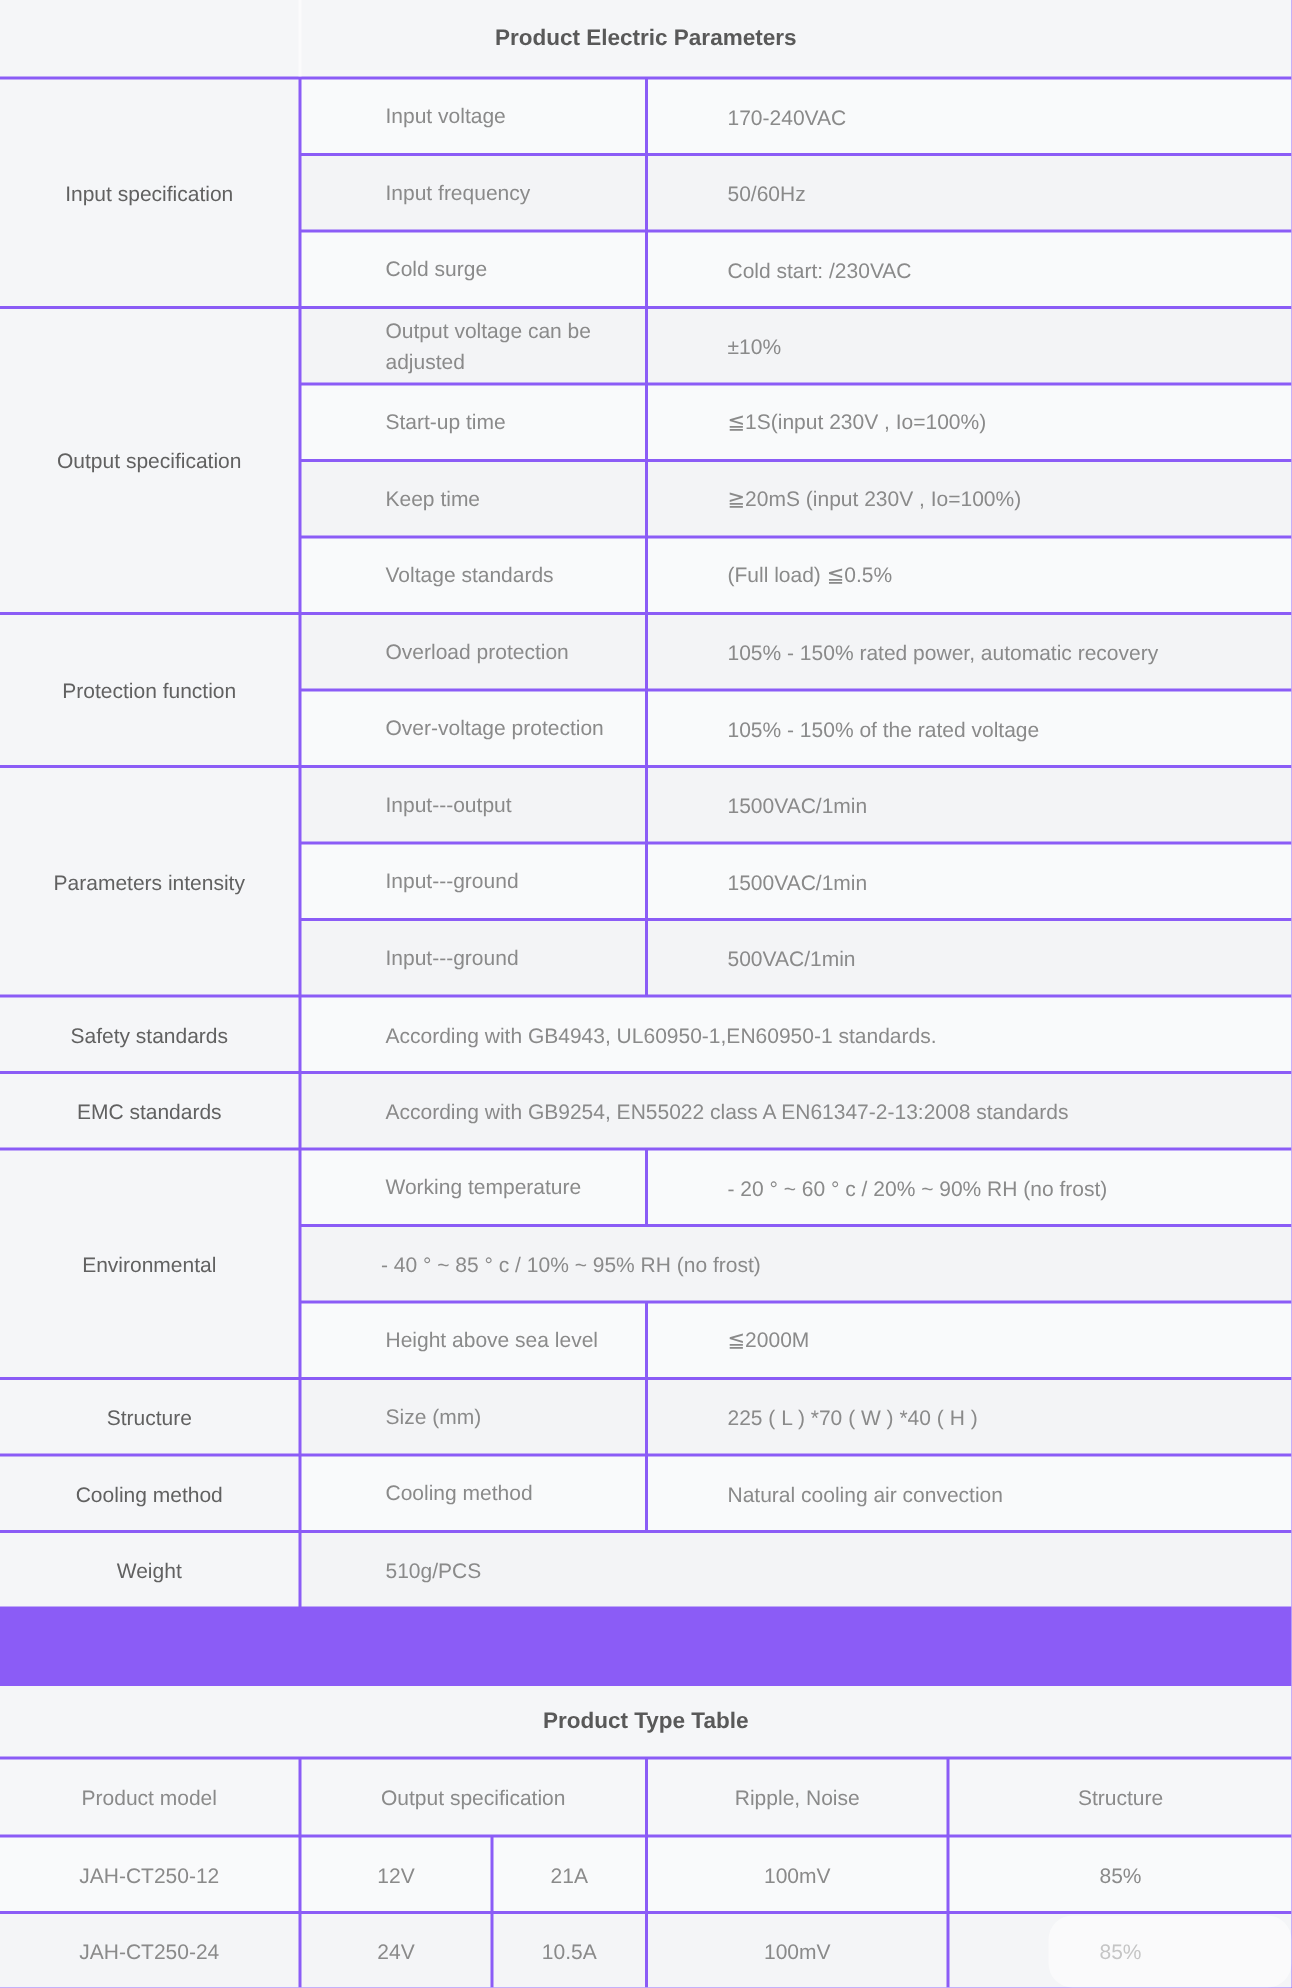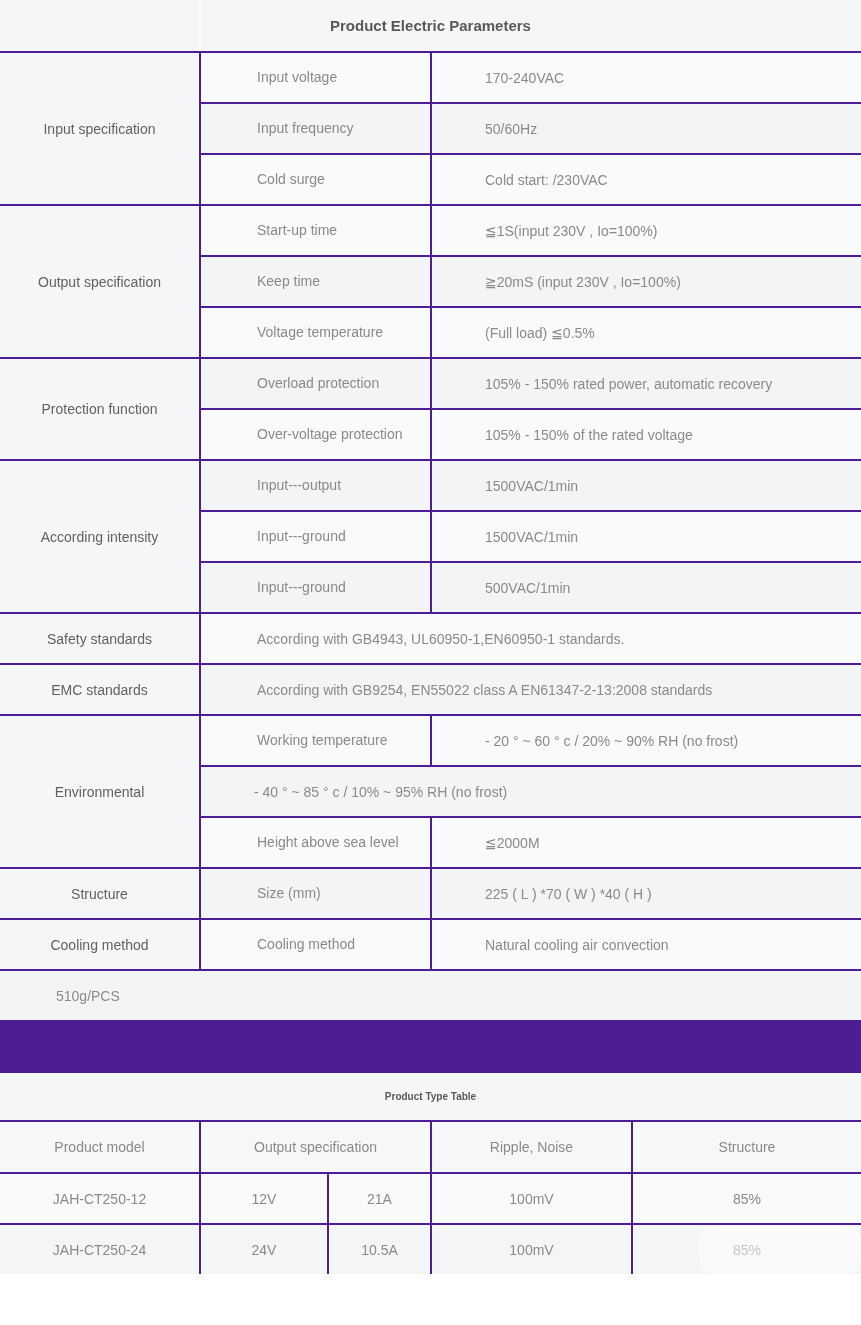--- a/index.html
+++ b/index.html
@@ -3,21 +3,21 @@
 <meta charset="utf-8">
 <style>
   * { margin:0; padding:0; box-sizing:border-box; }
   html,body { background:#ffffff; }
   body {
     font-family:"Liberation Sans","DejaVu Sans",sans-serif;
     width:861px;
     color:#8a8a8a;
     font-size:14px;
   }
-  .page { width:861px; background:#4c1d95; }
+  .page { width:861px; background:#8b5cf6; }
 
   
   .vstack { display:flex; flex-direction:column; gap:2px; }
   .band {
     height:51px; background:#f5f6f8;
     display:flex; align-items:center; justify-content:center;
     font-weight:bold; color:#595959; font-size:15px;
     position:relative;
   }
   .band .col-divider {
@@ -35,21 +35,21 @@
   .cell { display:flex; align-items:center; }
   .param { width:229px; flex:0 0 229px; padding-left:56px; padding-right:10px; line-height:21px; }
   .value { flex:1; padding-left:53px; padding-right:10px; }
   .merged { flex:1; padding-left:56px; }
   .shade-a { }
   .shade-a > .cell { background:#f9fafb; }
   .shade-b > .cell { background:#f3f4f6; }
 
   
   .type-table { margin-top:53px; }
-  .tband { height:47px; font-size:10px; }
+  .tband { height:47px; font-size:15px; }
   .trow { display:flex; gap:2px; }
   .trow .cell { align-items:center; justify-content:center; text-align:right; }
   .thead-row { min-height:50px; }
   .tdata-row { min-height:49px; }
   .c-model   { width:199px; flex:0 0 199px; }
   .c-outspec { width:229px; flex:0 0 229px; }
   .c-volt    { width:126px; flex:0 0 126px; }
   .c-amp     { width:101px; flex:0 0 101px; }
   .c-ripple  { width:199px; flex:0 0 199px; }
   .c-eff     { flex:1; position:relative; }
@@ -88,51 +88,55 @@
         <div class="row shade-a">
           <div class="cell param">Cold surge</div>
           <div class="cell value">Cold start: /230VAC</div>
         </div>
       </div>
     </div>
 
     <div class="group">
       <div class="gcell">Output specification</div>
       <div class="grows">
+        <div class="row shade-b">
+          <div class="cell param">Output voltage can be adjusted</div>
+          <div class="cell value">±10%</div>
+        </div>
         <div class="row shade-a">
           <div class="cell param">Start-up time</div>
           <div class="cell value">≦1S(input 230V , Io=100%)</div>
         </div>
         <div class="row shade-b">
           <div class="cell param">Keep time</div>
           <div class="cell value">≧20mS (input 230V , Io=100%)</div>
         </div>
         <div class="row shade-a">
-          <div class="cell param">Voltage temperature</div>
+          <div class="cell param">Voltage standards</div>
           <div class="cell value">(Full load) ≦0.5%</div>
         </div>
       </div>
     </div>
 
     <div class="group">
       <div class="gcell">Protection function</div>
       <div class="grows">
         <div class="row shade-b">
           <div class="cell param">Overload protection</div>
           <div class="cell value">105% - 150% rated power, automatic recovery</div>
         </div>
         <div class="row shade-a">
           <div class="cell param">Over-voltage protection</div>
           <div class="cell value">105% - 150% of the rated voltage</div>
         </div>
       </div>
     </div>
 
     <div class="group">
-      <div class="gcell">According intensity</div>
+      <div class="gcell">Parameters intensity</div>
       <div class="grows">
         <div class="row shade-b">
           <div class="cell param">Input---output</div>
           <div class="cell value">1500VAC/1min</div>
         </div>
         <div class="row shade-a">
           <div class="cell param">Input---ground</div>
           <div class="cell value">1500VAC/1min</div>
         </div>
         <div class="row shade-b">
@@ -191,20 +195,21 @@
       <div class="gcell">Cooling method</div>
       <div class="grows">
         <div class="row shade-a">
           <div class="cell param">Cooling method</div>
           <div class="cell value">Natural cooling air convection</div>
         </div>
       </div>
     </div>
 
     <div class="group">
+      <div class="gcell">Weight</div>
       <div class="grows">
         <div class="row shade-b">
           <div class="cell merged">510g/PCS</div>
         </div>
       </div>
     </div>
 
   </section>
 
   <section class="vstack type-table">

